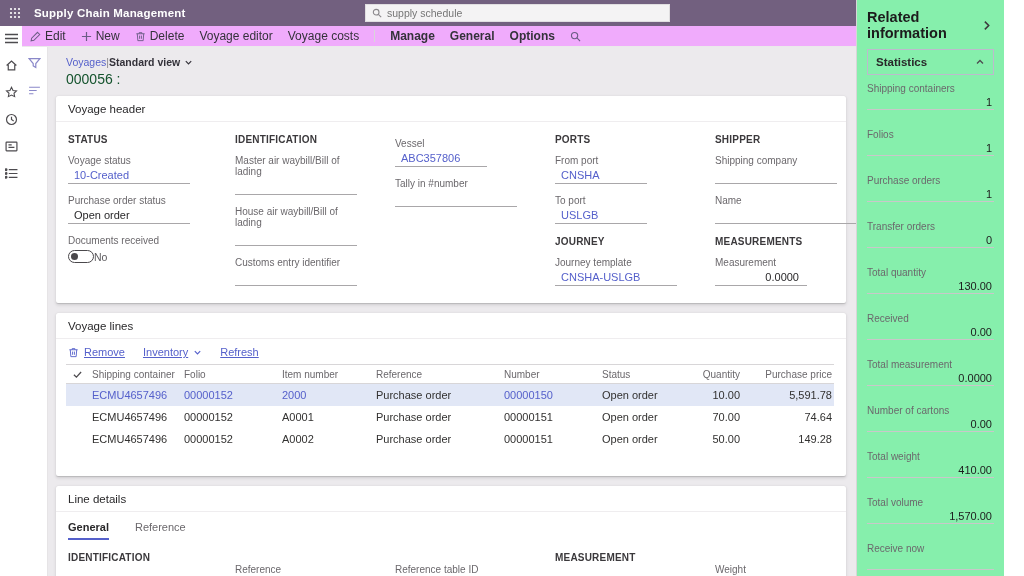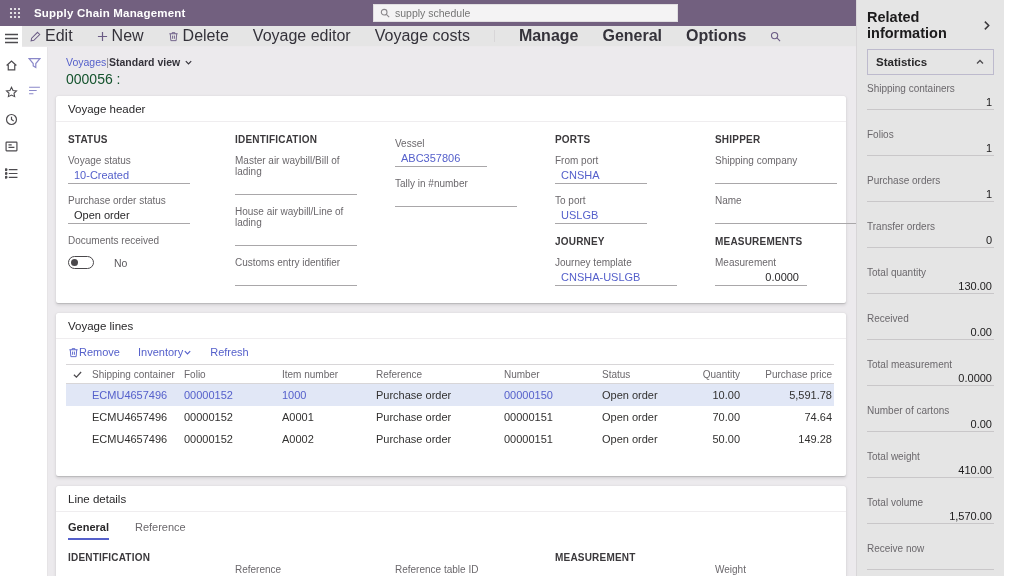--- a/index.html
+++ b/index.html
@@ -8,37 +8,37 @@
   body { display:flex; }
 
   
   .left-region { width:856px; display:flex; flex-direction:column; height:576px; }
 
   .topbar { height:26px; background:#72607f; display:flex; align-items:center;
     position:relative; flex:0 0 auto; }
   .waffle { width:30px; height:26px; display:flex; align-items:center; justify-content:center;
     color:#fff; cursor:pointer; }
   .app-title { color:#fff; font-size:11.5px; font-weight:bold; margin-left:4px; letter-spacing:.2px; }
-  .top-search { position:absolute; left:373px; top:4px; width:305px; height:18px;
+  .top-search { position:absolute; left:365px; top:4px; width:305px; height:18px;
     background:#f4f3f4; border:1px solid #e0dee0; display:flex; align-items:center;
     padding:0 6px; gap:5px; color:#8a878b; }
   .top-search input { border:none; outline:none; background:transparent; font-size:10.5px;
     color:#6d6a6e; width:100%; font-family:"Liberation Sans", sans-serif; }
 
   .below { display:flex; flex:1; min-height:0; }
 
   .navstrip { width:22px; background:#fff; display:flex; flex-direction:column;
     align-items:center; padding-top:5px; gap:13px; color:#4d4b4f; flex:0 0 auto; }
   .navstrip .nicon { width:14px; height:14px; display:flex; align-items:center;
     justify-content:center; cursor:pointer; }
 
   .main { flex:1; display:flex; flex-direction:column; min-width:0; }
 
-  .actionbar { height:21px; background:#e5e5e5; display:flex; align-items:center;
-    padding-left:8px; gap:24px; font-size:16px; color:#34323a; flex:0 0 auto;
+  .actionbar { height:21px; background:#f0abfc; display:flex; align-items:center;
+    padding-left:8px; gap:15px; font-size:12px; color:#34323a; flex:0 0 auto;
     border-bottom:1px solid #ebe9eb; }
   .ab-item { display:flex; align-items:center; gap:4px; cursor:pointer; }
   .ab-item .aicon { color:#6b5c85; display:flex; }
   .ab-sep { width:1px; height:12px; background:#d8d6d8; }
   .ab-menu { font-weight:bold; }
 
   .content-row { display:flex; flex:1; min-height:0; }
   .filterpane { width:26px; background:#fff; border-right:1px solid #e6e4e6;
     display:flex; flex-direction:column; align-items:center; padding-top:10px; gap:14px;
     color:#8a88c9; flex:0 0 auto; }
@@ -64,52 +64,52 @@
   .field .flabel { font-size:10px; color:#6b686c; margin-bottom:3px; }
   .field .fvalue { font-size:11px; color:#29282a; border-bottom:1px solid #a9a7a9;
     min-height:15px; padding:0 0 1px 6px; cursor:text; }
   .field .fvalue.link { color:#5560cb; }
   .field .fvalue.num { text-align:right; padding-right:8px; }
   .field.w-narrow { width:92px; }
   .field.w-wide { width:150px; }
   .vh-grid { display:grid; grid-template-columns:167px 160px 160px 160px 1fr; }
   .grp-gap { height:6px; }
 
-  .toggle-row { display:flex; align-items:center; gap:20px; margin-top:10px; }
+  .toggle-row { display:flex; align-items:center; gap:0; margin-top:4px; }
   .toggle { width:26px; height:13px; border:1px solid #4a484b; border-radius:8px;
     position:relative; cursor:pointer; }
   .toggle .knob { position:absolute; left:2px; top:2px; width:7px; height:7px;
     border-radius:50%; background:#4a484b; }
   .toggle-label { font-size:10.5px; color:#5c5a5e; }
 
   
   .vl-toolbar { display:flex; align-items:center; gap:18px; padding:7px 12px 6px;
     font-size:11px; color:#5560cb; }
-  .vl-tool { display:flex; align-items:center; cursor:pointer; }
+  .vl-tool { display:flex; align-items:center; gap:5px; cursor:pointer;text-decoration:underline; }
   .grid { margin:0 12px 0 10px; font-size:11px; }
   .g-row { display:grid;
     grid-template-columns:22px 92px 98px 94px 128px 98px 82px 70px 1fr;
     align-items:center; height:22px; }
   .g-head { height:20px; border-top:1px solid #d8d6d8; border-bottom:1px solid #d8d6d8;
     color:#6b686c; font-size:10px; }
   .g-row .cell { padding-left:4px; overflow:hidden; white-space:nowrap; }
   .g-row .right { text-align:right; padding-right:10px; }
   .g-row .link { color:#5560cb; cursor:pointer; }
   .g-row.selected { background:#e1e7f6; }
   .g-check { color:#4d4b4f; display:flex; justify-content:center; }
   .grid-tail { height:26px; }
 
   
   .tabs { display:flex; gap:26px; padding:9px 12px 0; font-size:11px; }
   .tab { padding-bottom:5px; cursor:pointer; color:#6b686c; }
   .tab.active { color:#29282a; font-weight:bold; border-bottom:2px solid #5560cb; }
   .ld-grid { display:grid; grid-template-columns:167px 160px 160px 160px 1fr; padding:10px 12px 0; }
 
   
-  .related { width:148px; background:#e5e5e5; border-left:1px solid #d8d6d8; height:576px;
+  .related { width:148px; background:#86efac; border-left:1px solid #d8d6d8; height:576px;
     padding:0 10px; flex:0 0 auto; }
   .ri-head { display:flex; align-items:center; justify-content:space-between;
     padding:9px 2px 8px 0; }
   .ri-title { font-size:14.5px; font-weight:bold; color:#1c1b1c; }
   .ri-chev { color:#3b393c; cursor:pointer; display:flex; }
   .stat-box { border:1px solid #bdbacd; display:flex; align-items:center;
     justify-content:space-between; padding:6px 8px; margin-bottom:8px; cursor:pointer; }
   .stat-box .sb-title { font-size:11.5px; font-weight:bold; color:#29282a; }
   .stat-item { margin-bottom:19px; }
   .stat-item .slabel { font-size:10px; color:#6b686c; margin-bottom:2px; }
@@ -293,21 +293,21 @@
                 </div>
               </div>
 
               <div>
                 <div class="grp-hdr">IDENTIFICATION</div>
                 <div class="field">
                   <div class="flabel">Master air waybill/Bill of lading</div>
                   <div class="fvalue"></div>
                 </div>
                 <div class="field">
-                  <div class="flabel">House air waybill/Line of lading</div>
+                  <div class="flabel">House air waybill/Bill of lading</div>
                   <div class="fvalue"></div>
                 </div>
                 <div class="field">
                   <div class="flabel">Customs entry identifier</div>
                   <div class="fvalue"></div>
                 </div>
               </div>
 
               <div>
                 <div class="grp-gap"></div>
@@ -391,21 +391,21 @@
                 <div class="cell">Reference</div>
                 <div class="cell">Number</div>
                 <div class="cell">Status</div>
                 <div class="cell right">Quantity</div>
                 <div class="cell right" style="padding-right:2px">Purchase price</div>
               </div>
               <div class="g-row selected">
                 <div class="g-check"></div>
                 <div class="cell link">ECMU4657496</div>
                 <div class="cell link">00000152</div>
-                <div class="cell link">1000</div>
+                <div class="cell link">2000</div>
                 <div class="cell">Purchase order</div>
                 <div class="cell link">00000150</div>
                 <div class="cell">Open order</div>
                 <div class="cell right">10.00</div>
                 <div class="cell right" style="padding-right:2px">5,591.78</div>
               </div>
               <div class="g-row">
                 <div class="g-check"></div>
                 <div class="cell">ECMU4657496</div>
                 <div class="cell">00000152</div>

